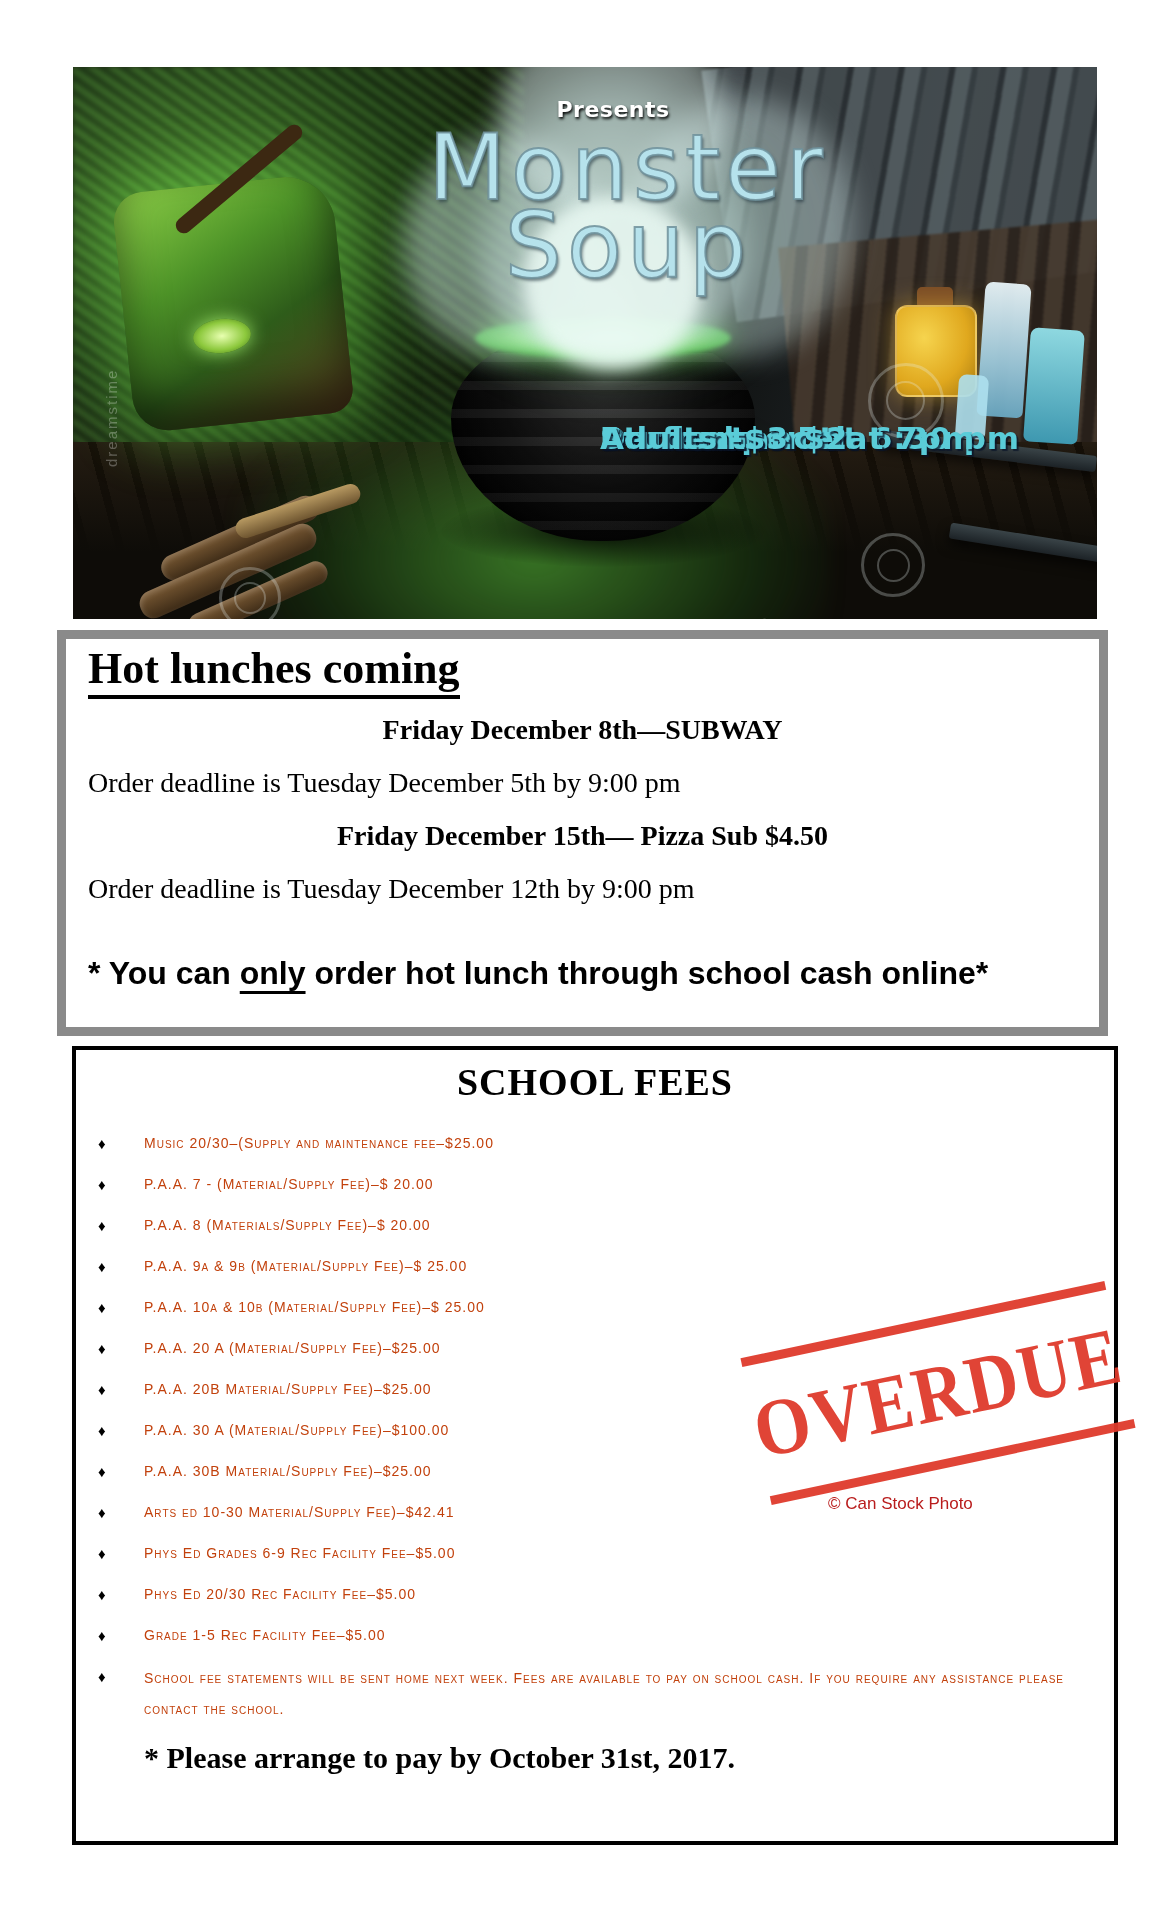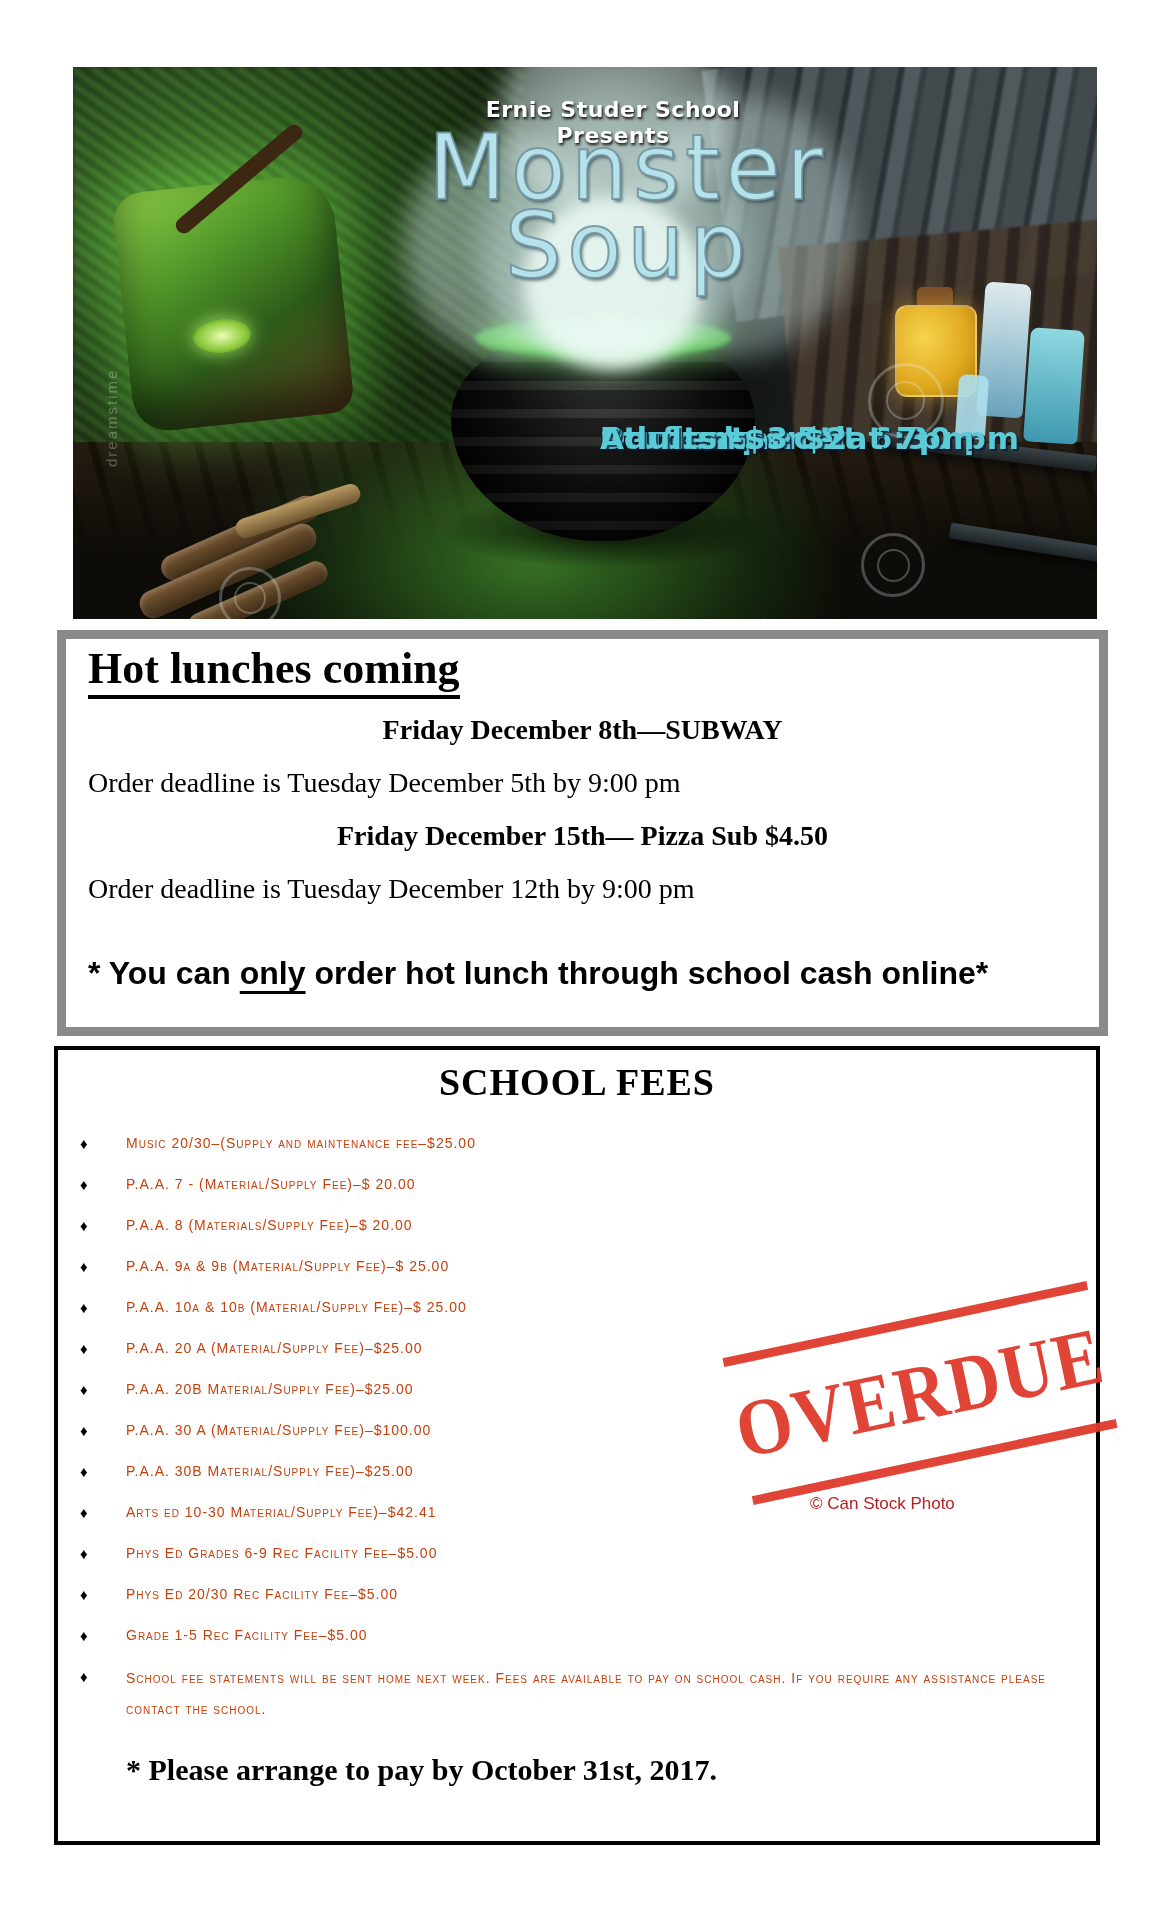--- a/index.html
+++ b/index.html
@@ -104,31 +104,31 @@
   .hl-heading{margin:6px 0 0 0;font-size:44px;line-height:48px;font-weight:bold;color:#000;}
   .hl-heading span{border-bottom:4px solid #000;padding-bottom:2px;}
   .hl-line{margin:21px 0 0 0;font-size:28px;line-height:32px;color:#000;}
   .hl-line.bold{font-weight:bold;text-align:center;}
   .hl-line.underline span{text-decoration-thickness:2px;text-underline-offset:7px;}
   .hl-note{margin:50px 0 0 0;font-family:"Liberation Sans",sans-serif;font-weight:bold;
       font-size:32px;line-height:36px;color:#000;}
   .hl-note .note-u{text-decoration:underline;text-decoration-thickness:3px;text-underline-offset:7px;}
 
   
-  .feesbox{position:absolute;left:54px;top:1046px;width:1046px;height:799px;box-sizing:border-box;
+  .feesbox{position:absolute;left:72px;top:1046px;width:1046px;height:799px;box-sizing:border-box;
       border:4px solid #000;background:#fff;}
   .fees-title{margin:10px 0 0 0;text-align:center;font-weight:bold;font-size:38px;line-height:44px;
       letter-spacing:1px;color:#000;}
   .fees-list{list-style:none;margin:26px 20px 0 22px;padding:0;}
   .fees-list li{display:flex;margin-bottom:13px;line-height:27px;}
   .fees-list .bullet{flex:0 0 46px;font-size:15px;color:#000;padding-top:1px;}
   .fees-list .fee-text{flex:1;font-family:"Liberation Sans",sans-serif;font-variant:small-caps;
       font-size:14px;letter-spacing:1px;color:#c2410c;}
   .fees-list li.long .fee-text{line-height:31px;}
-  .fees-footnote{margin:28px 0 0 68px;font-weight:bold;font-size:30px;color:#000;}
+  .fees-footnote{margin:16px 0 0 68px;font-weight:bold;font-size:30px;color:#000;}
   .stamp{position:absolute;left:676px;top:268px;width:372px;height:132px;transform:rotate(-12deg);
       border-top:9px solid;border-bottom:9px solid;display:flex;align-items:center;justify-content:center;
       font-weight:bold;font-size:72px;letter-spacing:2px;opacity:.95;}
   .stamp span{display:inline-block;transform:scaleY(1.12);}
   .stamp-credit{position:absolute;left:752px;top:444px;font-family:"Liberation Sans",sans-serif;
       font-size:17px;color:#b91c1c;}
 </style>
 </head>
 <body>
 
@@ -163,21 +163,20 @@
     <div class="p-smoke k3"></div>
     <div class="p-smoke k4"></div>
     <div class="p-smoke k5"></div>
     <div class="p-swirl w1"></div>
     <div class="p-swirl w2"></div>
     <div class="p-swirl w3"></div>
     <div class="p-wm t1">dreamstime</div>
     <div class="p-wm t2">dreamstime</div>
 
     <div class="p-presents">
-      <div>Ernie Studer School</div>
       <div>Presents</div>
     </div>
     <div class="p-title" style="color: rgb(182, 226, 236);">
       <div>Monster</div>
       <div>Soup</div>
     </div>
     <div class="p-details" style="color: rgb(90, 204, 216);">
 
     <div>
           <span>December 5th</span>

